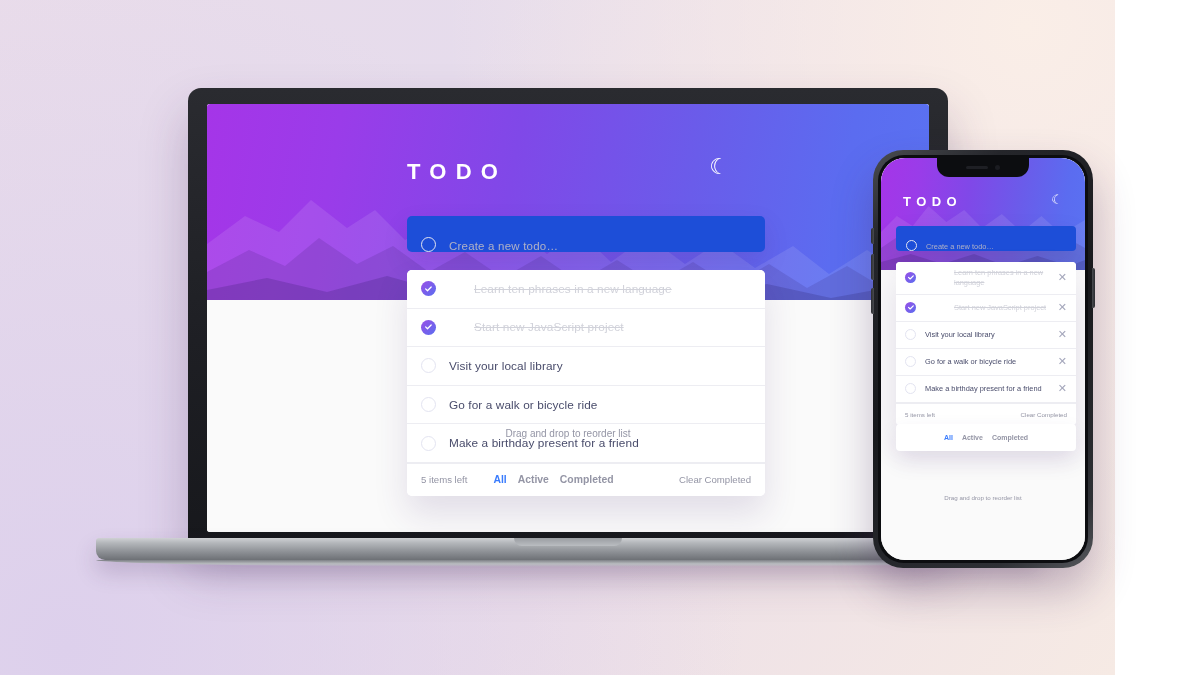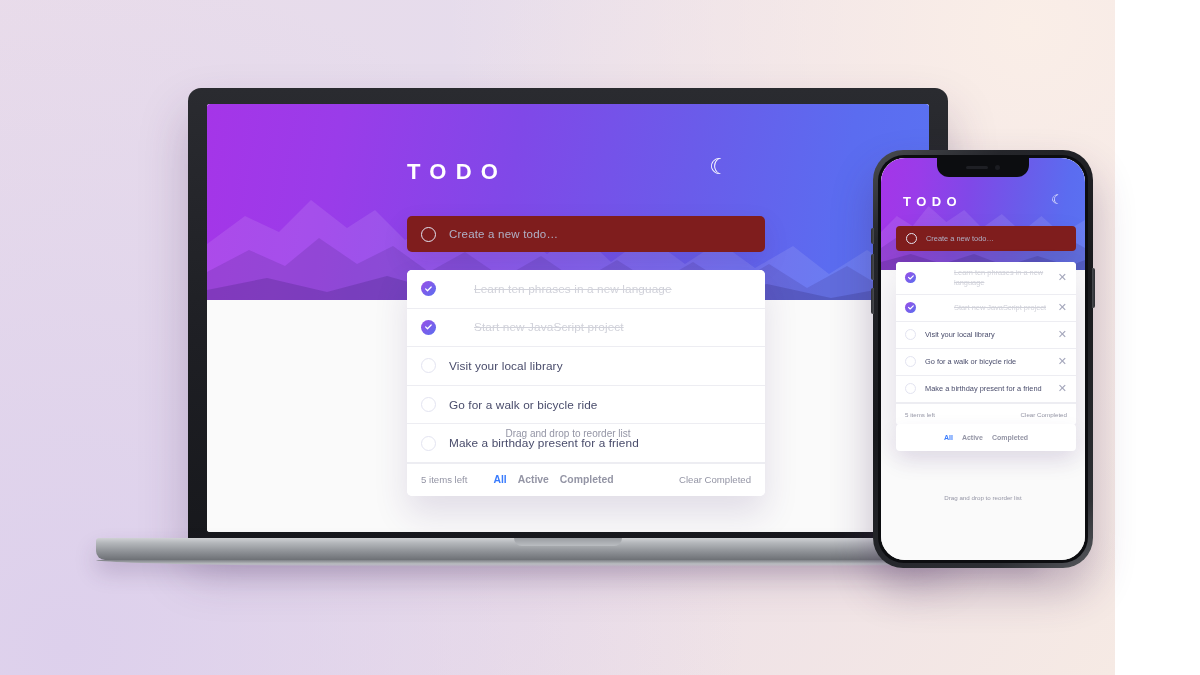--- a/index.html
+++ b/index.html
@@ -56,22 +56,22 @@
   .mtn { position:absolute; bottom:0; left:0; width:100%; height:100%; }
   .mtn svg { width:100%; height:100%; display:block; }
 
   .brand {
     position:absolute; color:#fff; font-weight:700;
     letter-spacing:.42em; text-transform:uppercase;
   }
   .moon { position:absolute; color:#fff; line-height:1; }
 
   .newtodo {
-    position:absolute; background:#7f1d1d; border-radius:5px;
-    display:flex; align-items:center;
+    position:absolute; background:#1d4ed8; border-radius:5px;
+    display:flex; align-items:flex-end;
     box-shadow: 0 10px 24px rgba(60,30,110,.13);
   }
   .circ { border-radius:50%; border:1px solid #e3e4f1; flex:0 0 auto; }
   .placeholder { color:#b0b1c6; }
 
   .listcard {
     position:absolute; background:#fff; border-radius:5px; overflow:hidden;
     box-shadow: 0 18px 34px rgba(60,30,110,.13);
   }
   .row { display:flex; align-items:center; border-bottom:1px solid #ededf2; background:#fff; }

